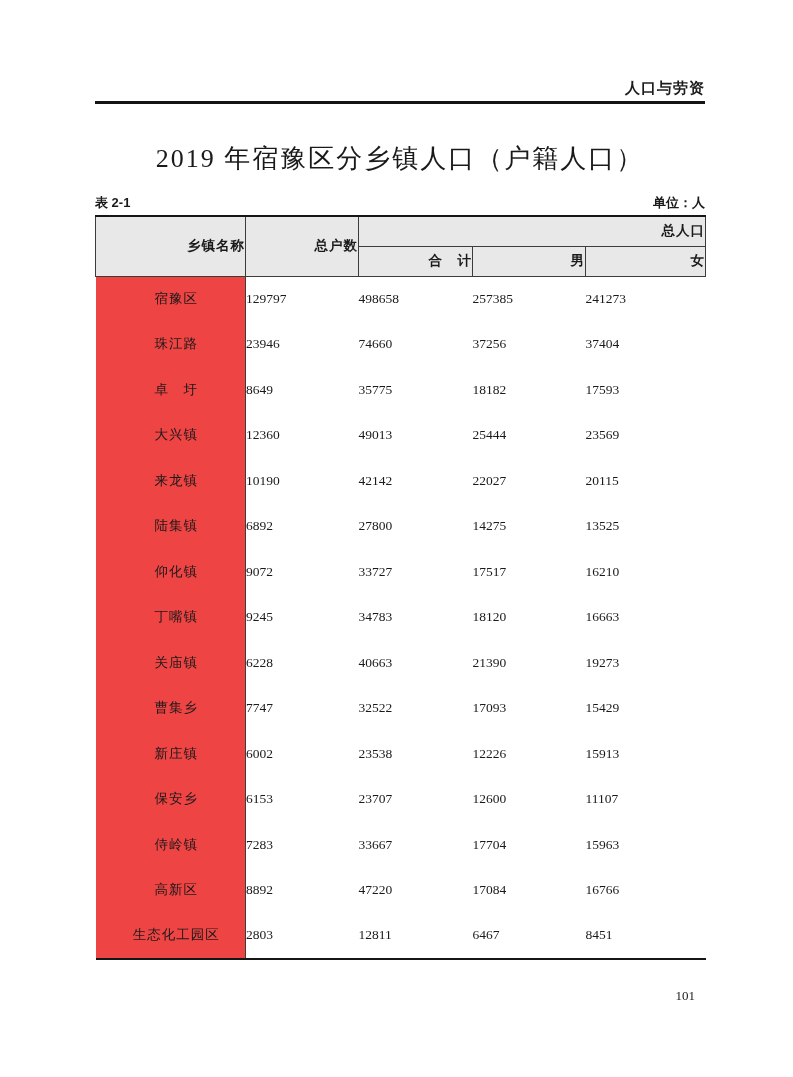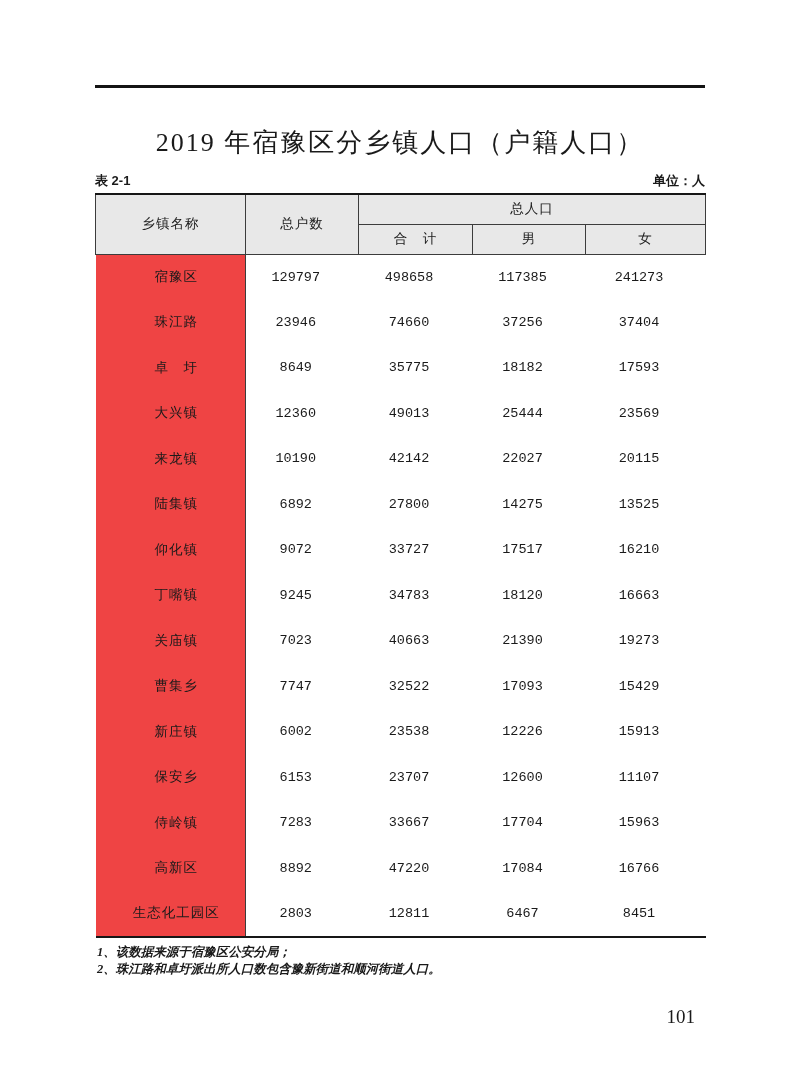--- a/index.html
+++ b/index.html
@@ -37,21 +37,21 @@
     text-align: center;
     font-family: "Liberation Serif", serif;
     font-size: 26px;
     font-weight: 500;
     letter-spacing: 2px;
     line-height: 30px;
     white-space: nowrap;
   }
   
   .table-meta {
-    margin-top: 14px;
+    margin-top: 20px;
     display: flex;
     justify-content: space-between;
     align-items: flex-end;
     height: 18px;
     font-size: 13px;
     font-weight: bold;
   }
   
   table.pop-table {
     margin-top: 3px;
@@ -59,67 +59,68 @@
     table-layout: fixed;
     border-collapse: collapse;
     border-top: 2px solid #161616;
     border-bottom: 2px solid #161616;
   }
   .pop-table thead th {
     height: 30px;
     background: #e8e8e8;
     border: 1px solid #3c3c3c;
     font-size: 13.5px;
-    font-weight: 400;
-    text-align: center;
+    font-weight: 700;
+    text-align: right;
     vertical-align: middle;
     letter-spacing: 1px;
   }
   .pop-table tbody td {
     height: 45.5px;
     vertical-align: middle;
     font-size: 13.5px;
   }
   .pop-table tbody td.name-cell {
     background: #ef4444;
     border-right: 1px solid #3c3c3c;
     text-align: center;
     padding-left: 12px;
     font-family: "Liberation Sans", sans-serif;
     letter-spacing: 1px;
   }
   .pop-table tbody td.num-cell {
-    text-align: center;
+    text-align: left;
     padding-right: 13px;
-    font-family: Liberation Mono, monospace;
+    font-family: Liberation Serif, serif;
   }
   
   .notes {
     margin-top: 6px;
     font-family: "Liberation Serif", serif;
     font-style: italic;
     font-weight: 600;
     font-size: 12.5px;
     line-height: 17px;
     padding-left: 2px;
   }
   
   .page-number {
     margin-top: 28px;
     text-align: right;
     padding-right: 10px;
     font-family: "Liberation Serif", serif;
-    font-size: 19px;
+    font-size: 13px;
   }
 </style>
 </head>
 <body>
 
 <div class="content">
 
+  <div class="running-head">人口与劳资</div>
 
   <div class="head-rule"></div>
 
   <h1 class="doc-title">2019 年宿豫区分乡镇人口（户籍人口）</h1>
 
   <div class="table-meta">
     <span>表 2-1</span>
     <span>单位：人</span>
   </div>
 
@@ -141,21 +142,21 @@
         <th>合　计</th>
         <th>男</th>
         <th>女</th>
       </tr>
     </thead>
     <tbody>
         <tr>
     <td class="name-cell">宿豫区</td>
     <td class="num-cell">129797</td>
     <td class="num-cell">498658</td>
-    <td class="num-cell">117385</td>
+    <td class="num-cell">257385</td>
     <td class="num-cell">241273</td>
   </tr>
         <tr>
     <td class="name-cell">珠江路</td>
     <td class="num-cell">23946</td>
     <td class="num-cell">74660</td>
     <td class="num-cell">37256</td>
     <td class="num-cell">37404</td>
   </tr>
         <tr>
@@ -195,21 +196,21 @@
   </tr>
         <tr>
     <td class="name-cell">丁嘴镇</td>
     <td class="num-cell">9245</td>
     <td class="num-cell">34783</td>
     <td class="num-cell">18120</td>
     <td class="num-cell">16663</td>
   </tr>
         <tr>
     <td class="name-cell">关庙镇</td>
-    <td class="num-cell">7023</td>
+    <td class="num-cell">6228</td>
     <td class="num-cell">40663</td>
     <td class="num-cell">21390</td>
     <td class="num-cell">19273</td>
   </tr>
         <tr>
     <td class="name-cell">曹集乡</td>
     <td class="num-cell">7747</td>
     <td class="num-cell">32522</td>
     <td class="num-cell">17093</td>
     <td class="num-cell">15429</td>
@@ -245,20 +246,16 @@
         <tr>
     <td class="name-cell">生态化工园区</td>
     <td class="num-cell">2803</td>
     <td class="num-cell">12811</td>
     <td class="num-cell">6467</td>
     <td class="num-cell">8451</td>
   </tr>
       </tbody>
   </table>
 
-  <div class="notes">
-    <div>1、该数据来源于宿豫区公安分局；</div>
-    <div>2、珠江路和卓圩派出所人口数包含豫新街道和顺河街道人口。</div>
-  </div>
 
   <div class="page-number">101</div>
 
 </div>
 
 </body></html>

